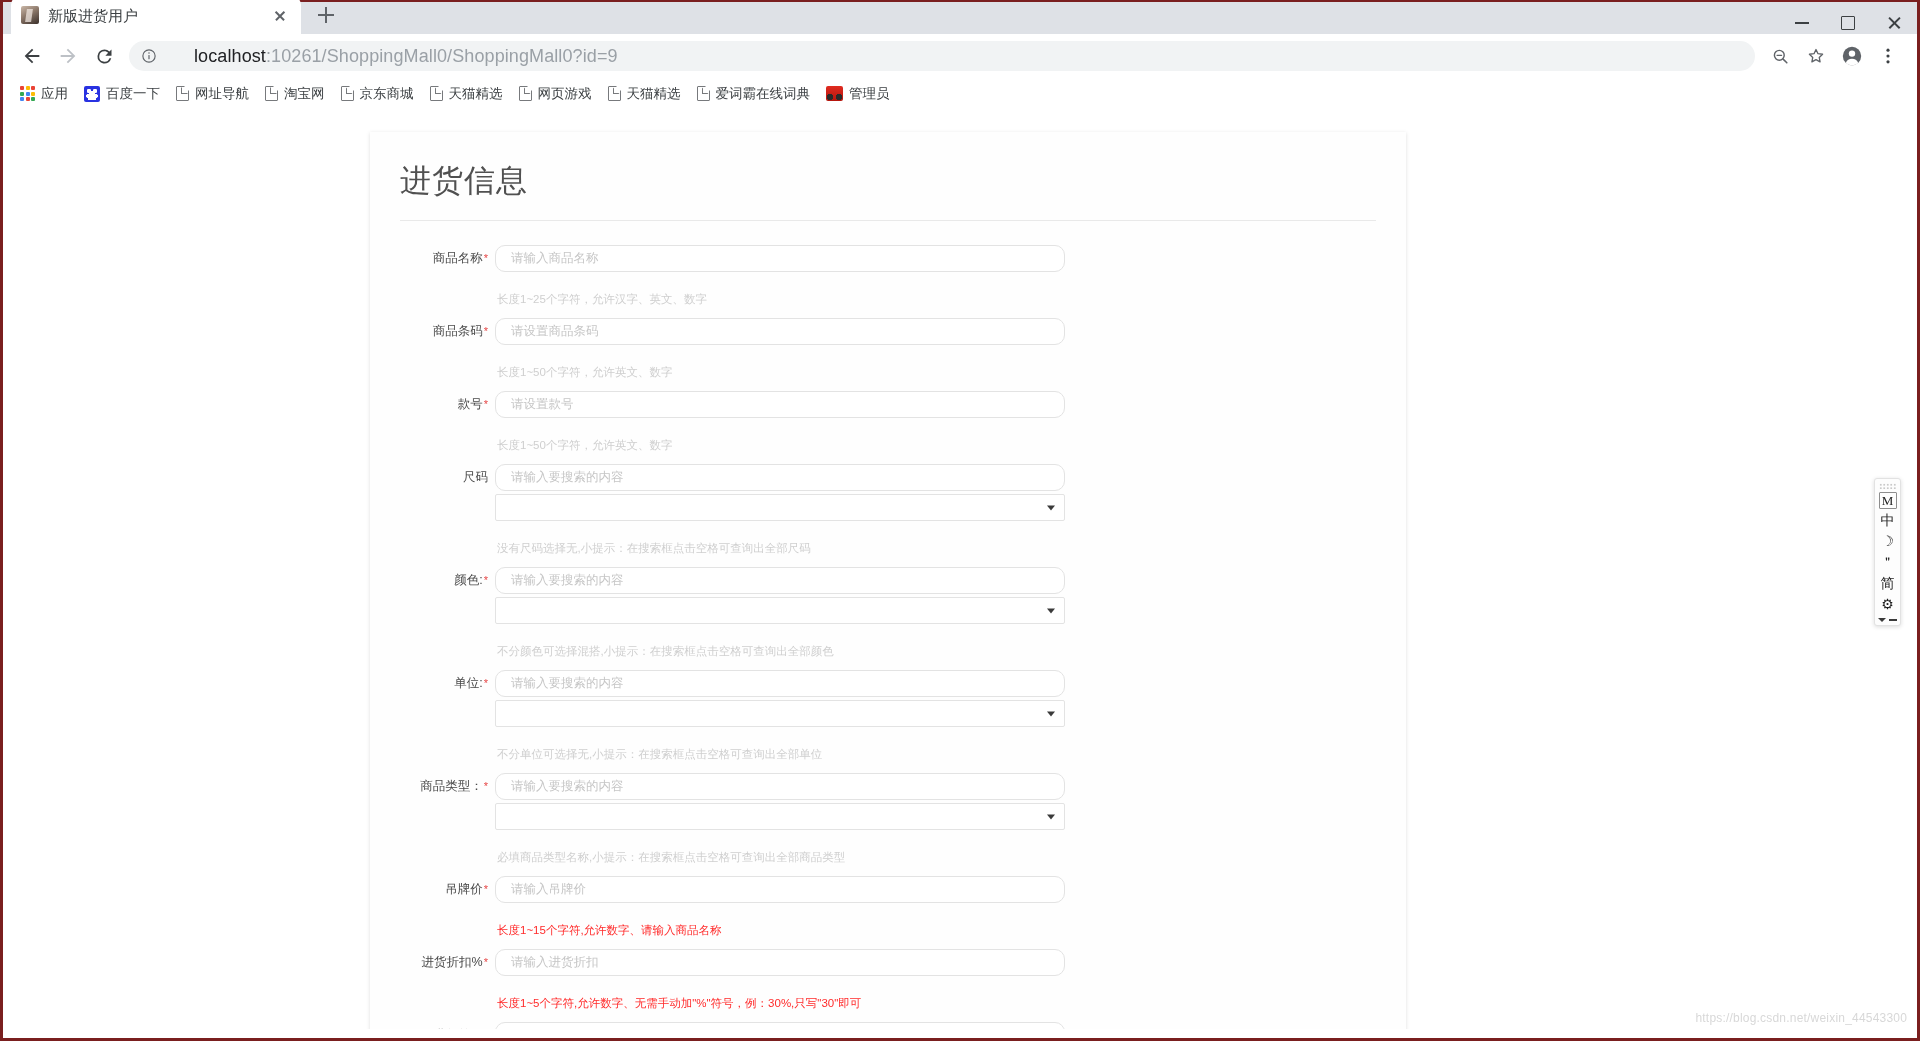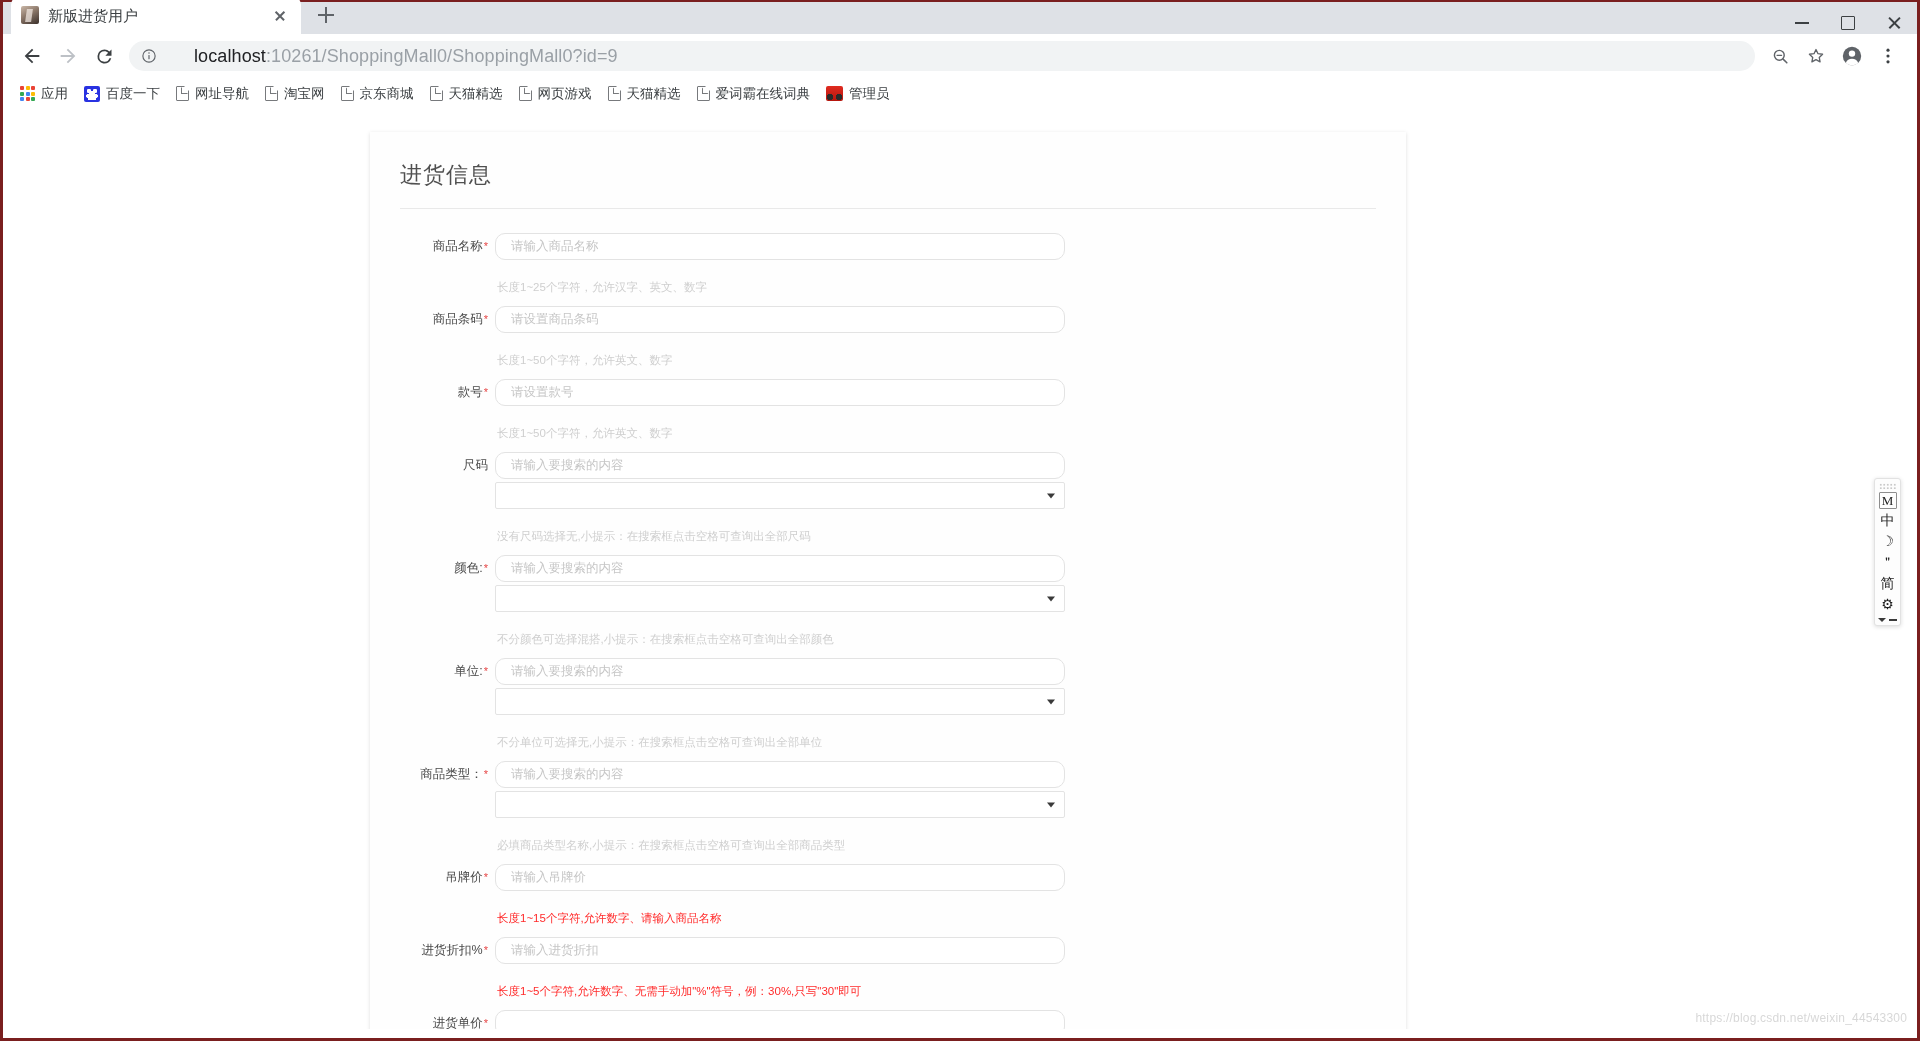--- a/index.html
+++ b/index.html
@@ -269,21 +269,21 @@
     position: absolute;
     left: 367px;
     top: 22px;
     width: 1036px;
     min-height: 900px;
     background: #fefefe;
     box-shadow: 0 1px 4px rgba(0,0,0,.13);
   }
 
   .card-title {
-    font-size: 22px;
+    font-size: 31px;
     color: #505050;
     font-weight: normal;
     padding: 28px 0 18px 30px;
     letter-spacing: 1px;
   }
   .title-rule {
     height: 1px;
     background: #e9e9e9;
     margin: 0 30px 0 30px;
   }

